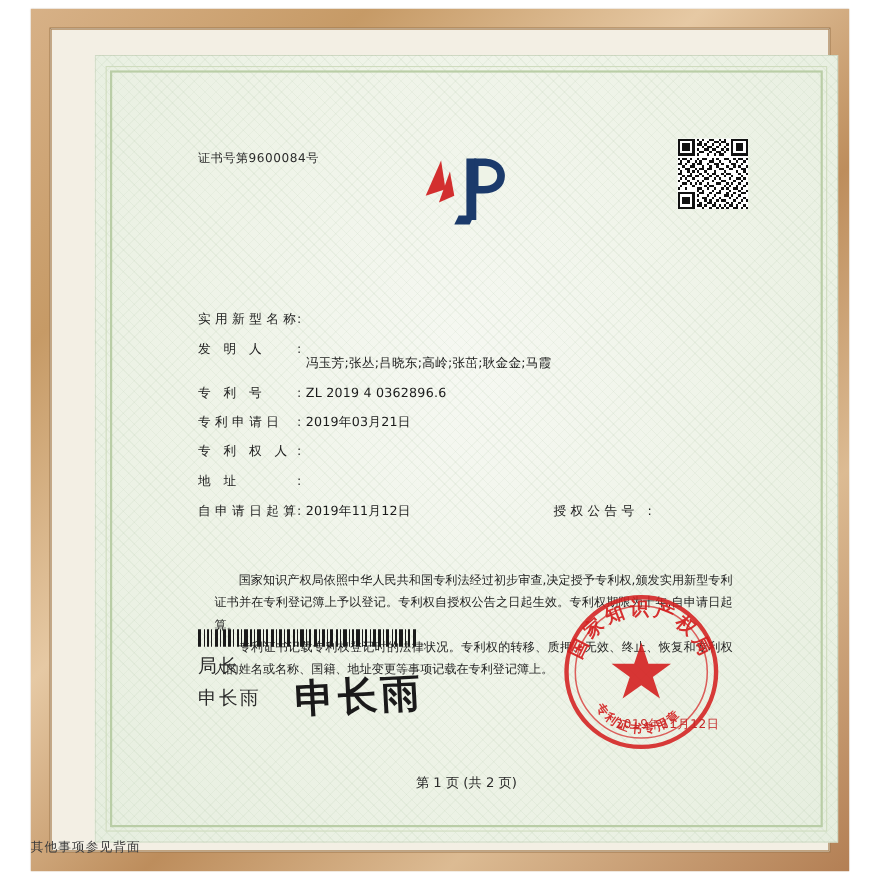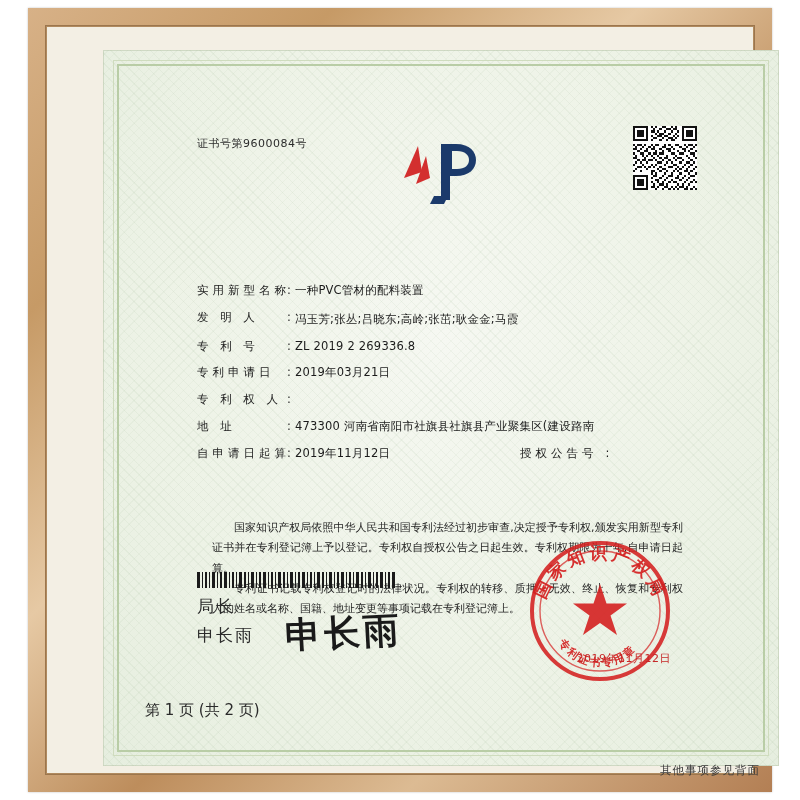--- a/index.html
+++ b/index.html
@@ -33,21 +33,21 @@
     left: 18px;
     top: 18px;
     right: 18px;
     bottom: 18px;
     background: #f3efe4;
     box-shadow: inset 0 0 0 1px #b08a5f, 0 0 0 1px #9c764d;
   }
   
   .paper {
     position: absolute;
-    left: 75px;
+    left: 58px;
     top: 42px;
     width: 676px;
     height: 716px;
     background:
       radial-gradient(ellipse at 50% 40%, #f6f8f2 0%, #eef3e7 55%, #e6eedf 100%);
     box-shadow: inset 0 0 0 1px #cfd9c4;
   }
   
   .paper-border {
     position: absolute;
@@ -141,21 +141,21 @@
     flex: 0 0 12px;
     text-align: center;
   }
   .field-value {
     flex: 1 1 auto;
     color: #1b1b1b;
     letter-spacing: 0.2px;
   }
   .field-value .line2 {
     display: block;
-    margin-top: 2px;
+    margin-top: 13px;
   }
   .two-col {
     display: flex;
     width: 100%;
   }
   .two-col .left-part { flex: 0 0 56%; }
   .two-col .right-part { flex: 1 1 auto; display:flex; }
   .sub-label {
     letter-spacing: 4px;
     white-space: nowrap;
@@ -214,30 +214,30 @@
     bottom: 72px;
     font-size: 11px;
     color: #c62828;
     letter-spacing: 0.5px;
   }
   .page-num {
     position: absolute;
     left: 0;
     right: 0;
     bottom: 18px;
+    text-align: center;
+    font-size: 12px;
+    color: #2a2a2a;
+  }
+  .footer-note {
+    position: absolute;
+    left: 0;
+    right: 2px;
+    bottom: 14px;
     text-align: left;
-    font-size: 15px;
-    color: #2a2a2a;
-  }
-  .footer-note {
-    position: absolute;
-    left: 0;
-    right: 12px;
-    bottom: 14px;
-    text-align: right;
     font-size: 11.5px;
     color: #3a3a3a;
     letter-spacing: 1px;
   }
   .corner-tick {
     position: absolute;
     font-size: 9px;
     color: #6b6b6b;
   }
 </style>
@@ -495,53 +495,51 @@
             <path d="M48 58 L62 58 L58 66 L44 66 Z" fill="#1b3a6b"></path>
           </svg>
         </div>
 
 
         <div class="fields">
 
           <div class="field-row">
             <div class="field-label">实用新型名称</div>
             <div class="field-colon">:</div>
-            <div class="field-value">一种PVC管材的配料装置</div>
           </div>
 
           <div class="field-row">
             <div class="field-label">发 明 人</div>
             <div class="field-colon">:</div>
             <div class="field-value">
               <span class="line2">冯玉芳;张丛;吕晓东;高岭;张茁;耿金金;马霞</span>
             </div>
           </div>
 
           <div class="field-row">
             <div class="field-label">专 利 号</div>
             <div class="field-colon">:</div>
-            <div class="field-value">ZL 2019 2 269336.8</div>
+            <div class="field-value">ZL 2019 4 0362896.6</div>
           </div>
 
           <div class="field-row">
             <div class="field-label">专利申请日</div>
             <div class="field-colon">:</div>
             <div class="field-value">2019年03月21日</div>
           </div>
 
           <div class="field-row">
             <div class="field-label">专 利 权 人</div>
             <div class="field-colon">:</div>
           </div>
 
           <div class="field-row">
             <div class="field-label">地 址</div>
             <div class="field-colon">:</div>
             <div class="field-value">
-              <span>473300 河南省南阳市社旗县社旗县产业聚集区(建设路南</span>
             </div>
           </div>
 
           <div class="field-row">
             <div class="field-label">自申请日起算</div>
             <div class="field-colon">:</div>
             <div class="field-value">
               <div class="two-col">
                 <div class="left-part">2019年11月12日</div>
                 <div class="right-part">

